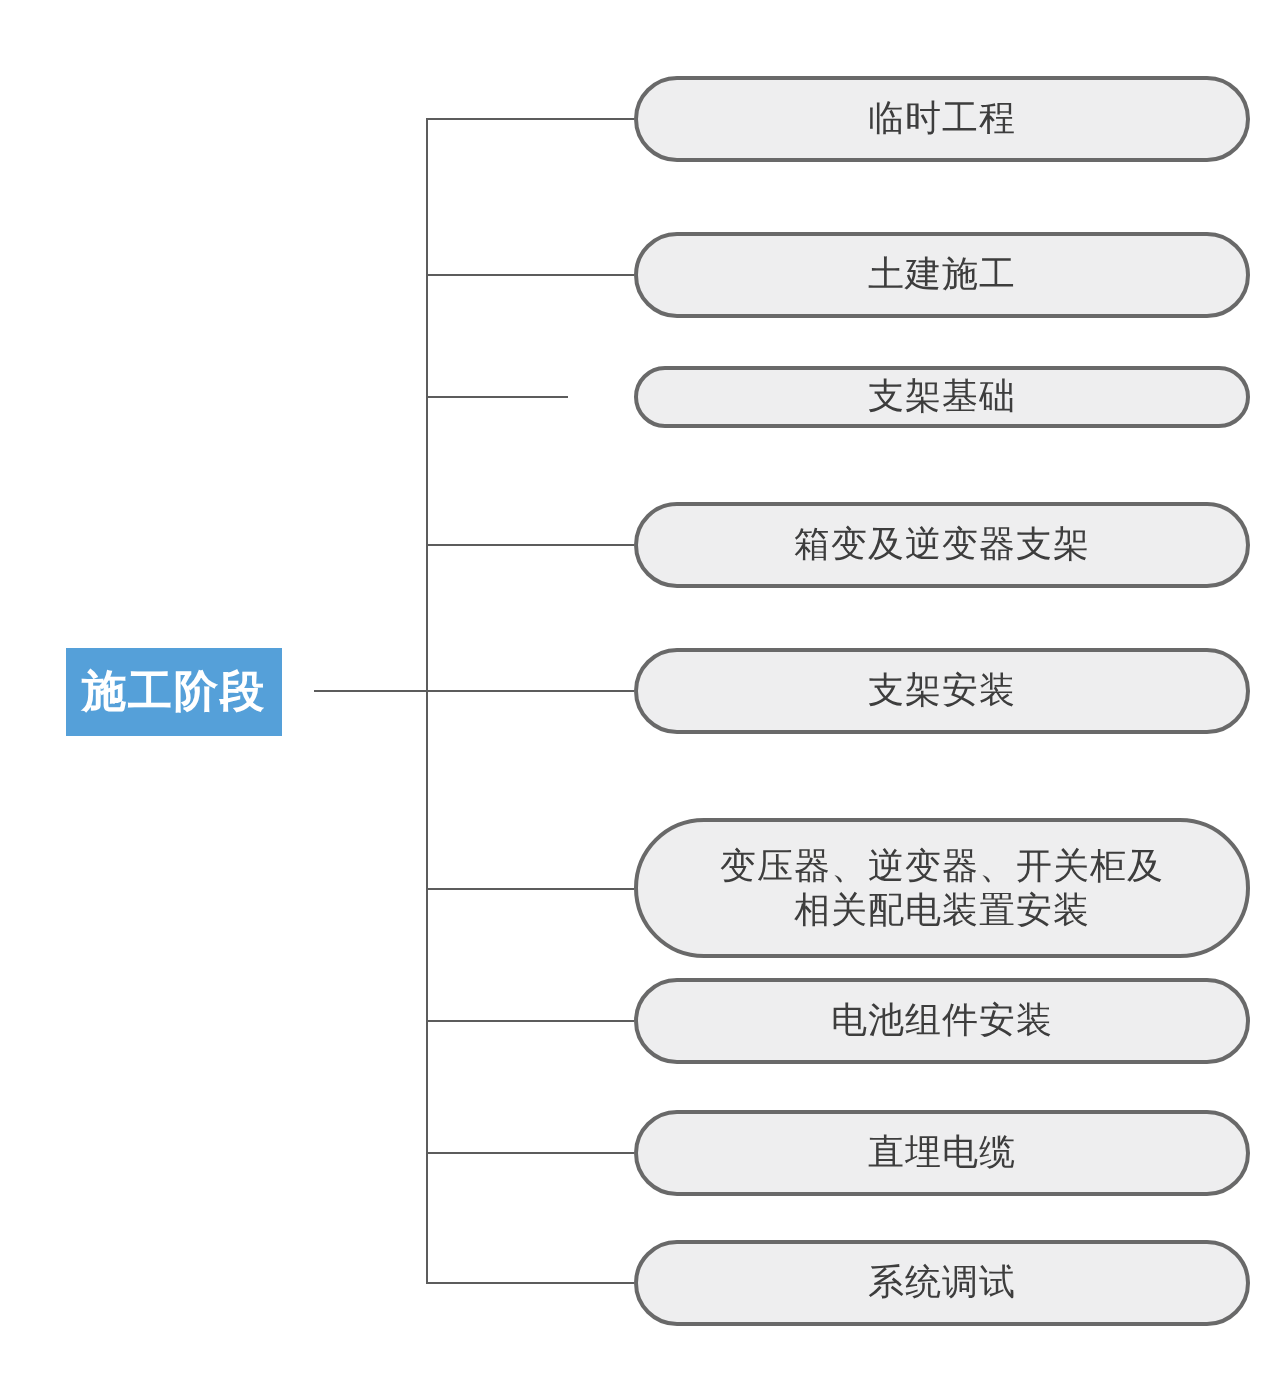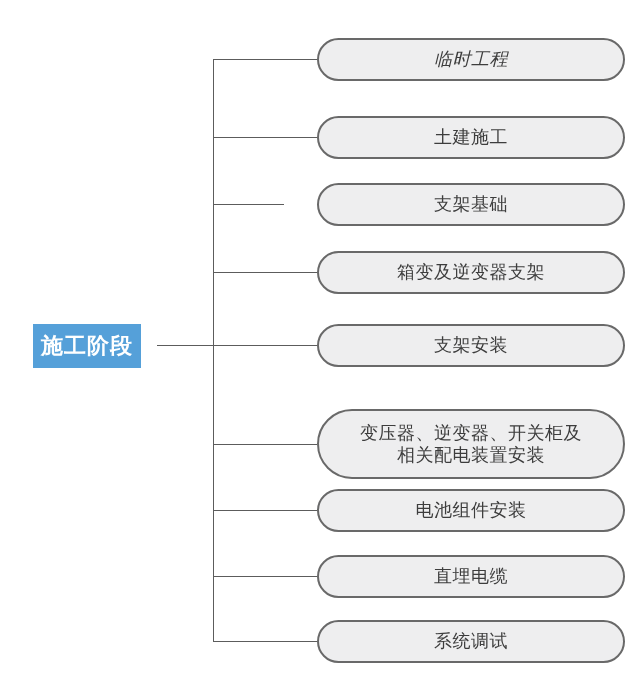--- a/index.html
+++ b/index.html
@@ -74,23 +74,23 @@
     justify-content: center;
   }
   .pill .label {
     font-size: 18px;
     line-height: 1.25;
     color: #3d3d3d;
     text-align: center;
     white-space: pre-line;
     letter-spacing: 0.5px;
   }
-  .r1 { top: 38px;  height: 43px; font-style: italic; }
+  .r1 { top: 38px;  height: 43px; }
   .r2 { top: 116px; height: 43px; justify-content: center; }
-  .r3 { top: 183px; height: 43px; gap: 33px; }
+  .r3 { top: 183px; height: 31px; gap: 33px; }
   .r4 { top: 251px; height: 43px; }
   .r5 { top: 324px; height: 43px; justify-content: center; }
   .r6 { top: 397px; height: 70px; margin-top: 12px; }
   .r7 { top: 489px; height: 43px; }
   .r8 { top: 555px; height: 43px; }
   .r9 { top: 620px; height: 43px; }
 </style>
 </head>
 <body>
 

